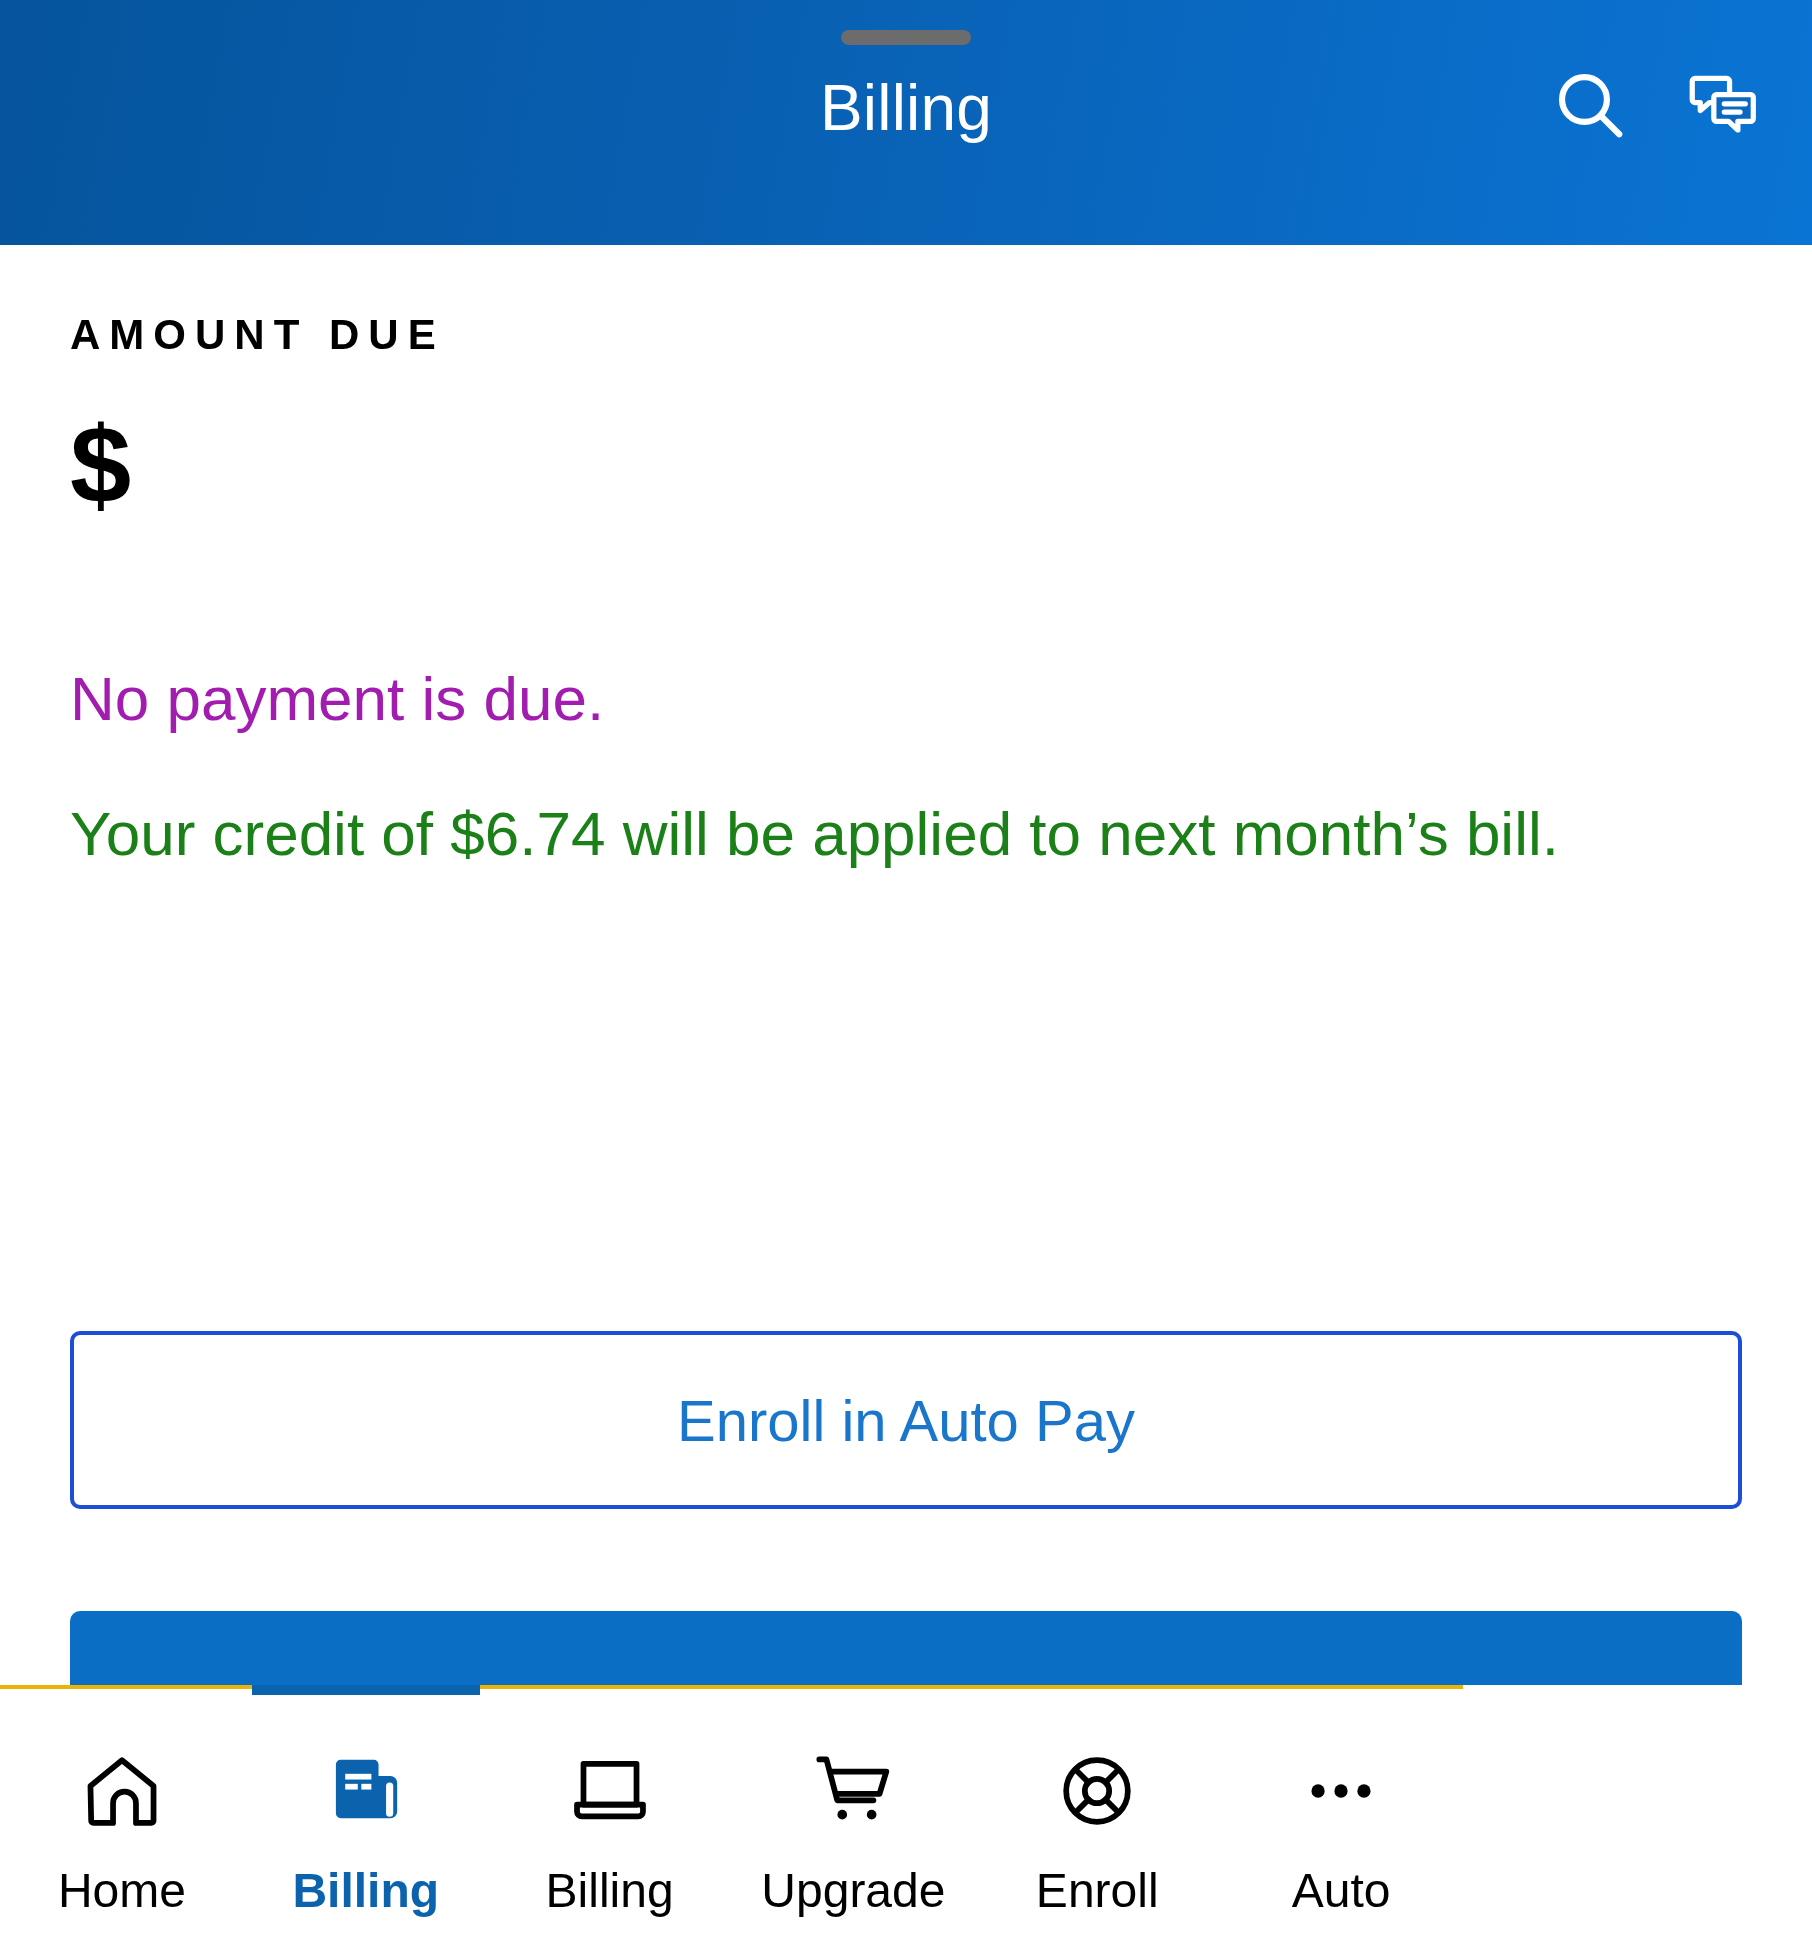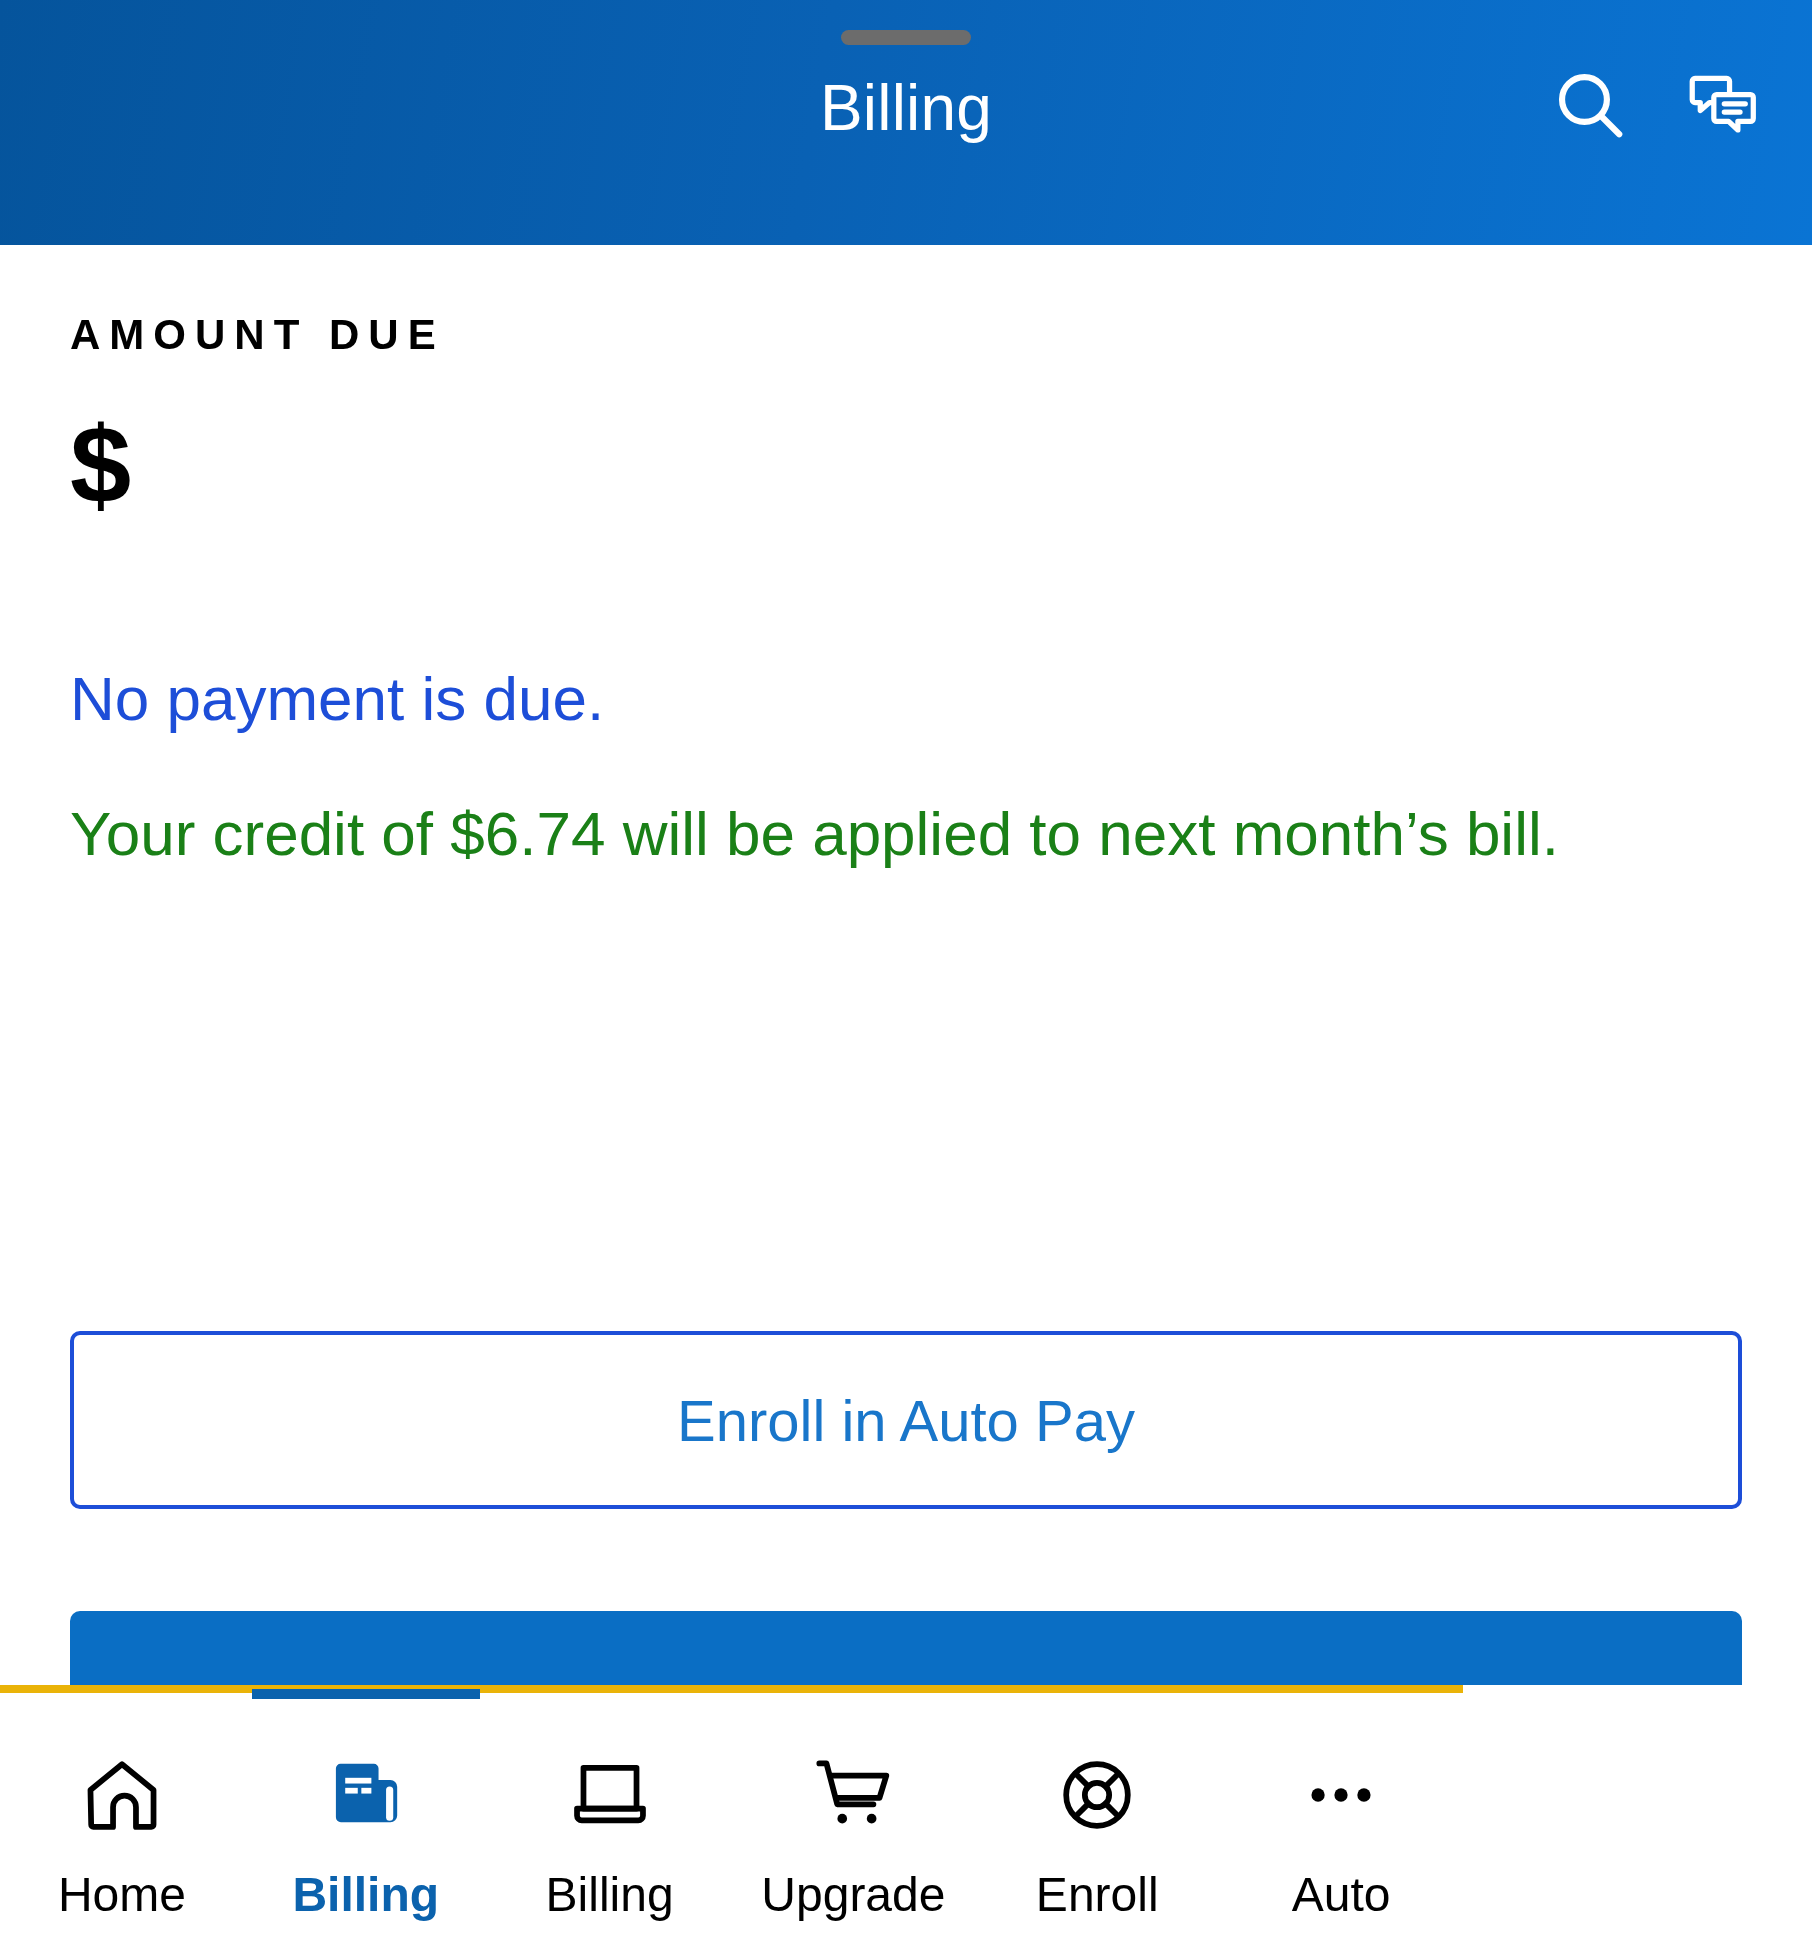--- a/index.html
+++ b/index.html
@@ -115,21 +115,21 @@
     font-weight: 700;
     line-height: 1;
     letter-spacing: -4px;
     margin-left: -4px;
   }
 
   .status-line {
     margin-top: 142px;
     font-size: 62px;
     font-weight: 400;
-    color: #1d4ed8;
+    color: #a21caf;
     line-height: 74px;
   }
 
   .credit-line {
     margin-top: 46px;
     font-size: 62px;
     font-weight: 400;
     color: #1a8017;
     line-height: 104px;
     max-width: 1680px;
@@ -174,21 +174,21 @@
     justify-content: center;
   }
 
   
   .bottom-nav {
     position: absolute;
     bottom: 0; left: 0;
     width: 1463px;
     height: 249px;
     background: #ffffff;
-    border-top: 8px solid #eab308;
+    border-top: 4px solid #eab308;
     display: flex;
     align-items: stretch;
   }
 
   .nav-item {
     flex: 1;
     position: relative;
     display: flex;
     flex-direction: column;
     align-items: center;

